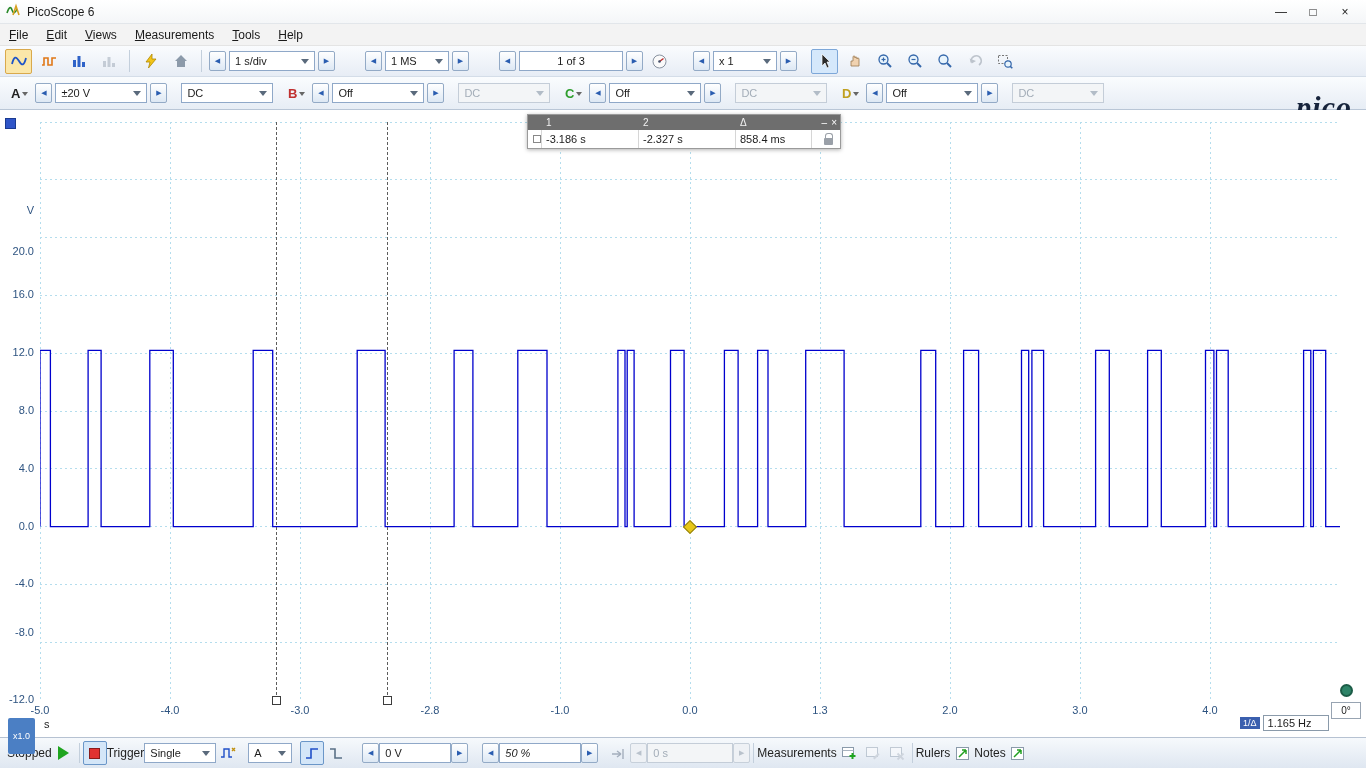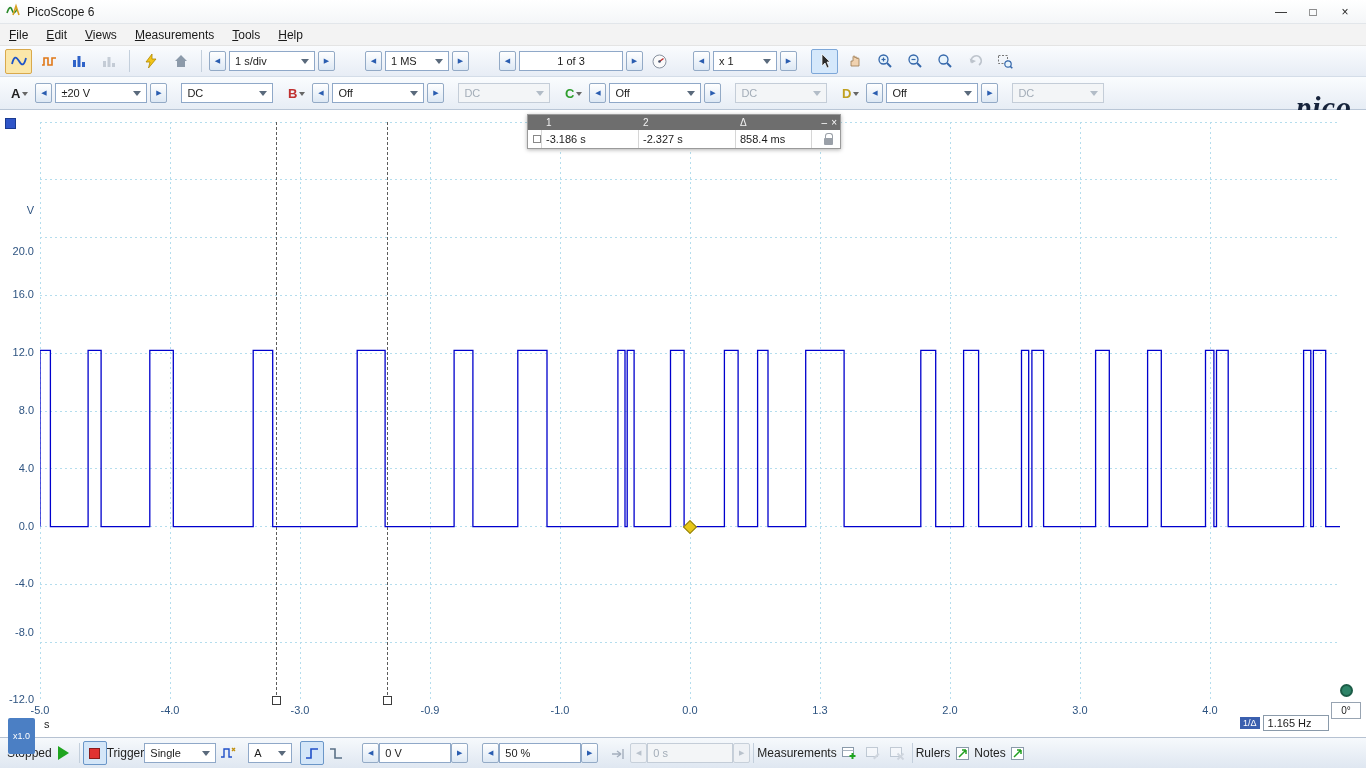--- a/index.html
+++ b/index.html
@@ -36,21 +36,21 @@
     font-size:7px; color:#2a5db0; background:linear-gradient(#ffffff,#dde8f4);
     border:1px solid #93aac6; border-radius:2px; }
   .spin.dis { color:#b9c2cc; border-color:#c7d0da; background:#eef1f5; }
   .combo { height:20px; background:#fff; border:1px solid #8fa8c8; display:flex; align-items:center;
     padding:0 5px; font-size:11px; }
   .combo .dd { margin-left:auto; width:0; height:0; border:4px solid transparent;
     border-top:5px solid #5a6a7c; transform:translateY(2px); }
   .combo.dis { background:#f3f5f7; border-color:#c4cdd8; color:#a3adb8; }
   .combo.dis .dd { border-top-color:#b2bcc7; }
   .combo.center span:first-child { margin:0 auto; }
-  .w44{width:44px;} .w64{width:64px;} .w72{width:72px;} .w82{width:82px;}
+  .w44{width:44px;} .w64{width:64px;} .w72{width:72px;} .w82{width:82px;font-style:italic;}
   .w86{width:86px;} .w92{width:92px;} .w104{width:104px;}
   .ch-label { font-weight:bold; font-size:13px; display:flex; align-items:flex-end; gap:2px; margin:0 4px 0 6px; }
   .ch-label .tri { width:0; height:0; border:3px solid transparent; border-top:4px solid #666; margin-bottom:2px; }
   .ch-group { display:flex; align-items:center; gap:3px; width:274px; }
 
   .pico-logo { position:absolute; right:14px; top:46px; width:130px; text-align:right; }
   .pico-logo .brand { font-family:"Liberation Serif", serif; font-style:italic; font-weight:bold;
     font-size:30px; line-height:30px; color:#17243c; letter-spacing:1px; }
   .pico-logo .sub { display:block; font-size:9px; letter-spacing:3px; color:#4a5668;
     border-top:1px solid #8a93a2; padding-top:1px; }
@@ -402,21 +402,21 @@
     <span class="ytick" style="top: 236.2px;">12.0</span>
     <span class="ytick" style="top: 294px;">8.0</span>
     <span class="ytick" style="top: 351.8px;">4.0</span>
     <span class="ytick" style="top: 409.6px;">0.0</span>
     <span class="ytick" style="top: 467.4px;">-4.0</span>
     <span class="ytick" style="top: 502px; margin-top: 14px;">-8.0</span>
     <span class="ytick" style="top: 583px;">-12.0</span>
     <span class="xtick" style="left: 20px;">-5.0</span>
     <span class="xtick" style="left: 150px;">-4.0</span>
     <span class="xtick" style="left: 280px;">-3.0</span>
-    <span class="xtick" style="left: 410px;">-0.9</span>
+    <span class="xtick" style="left: 410px;">-2.8</span>
     <span class="xtick" style="left: 540px;">-1.0</span>
     <span class="xtick" style="left: 670px;">0.0</span>
     <span class="xtick" style="left: 800px;">1.3</span>
     <span class="xtick" style="left: 930px;">2.0</span>
     <span class="xtick" style="left: 1060px;">3.0</span>
     <span class="xtick" style="left: 1190px;">4.0</span>
   </div>
 
 <div class="statusbar">
   <span class="sb-text">Stopped</span>

